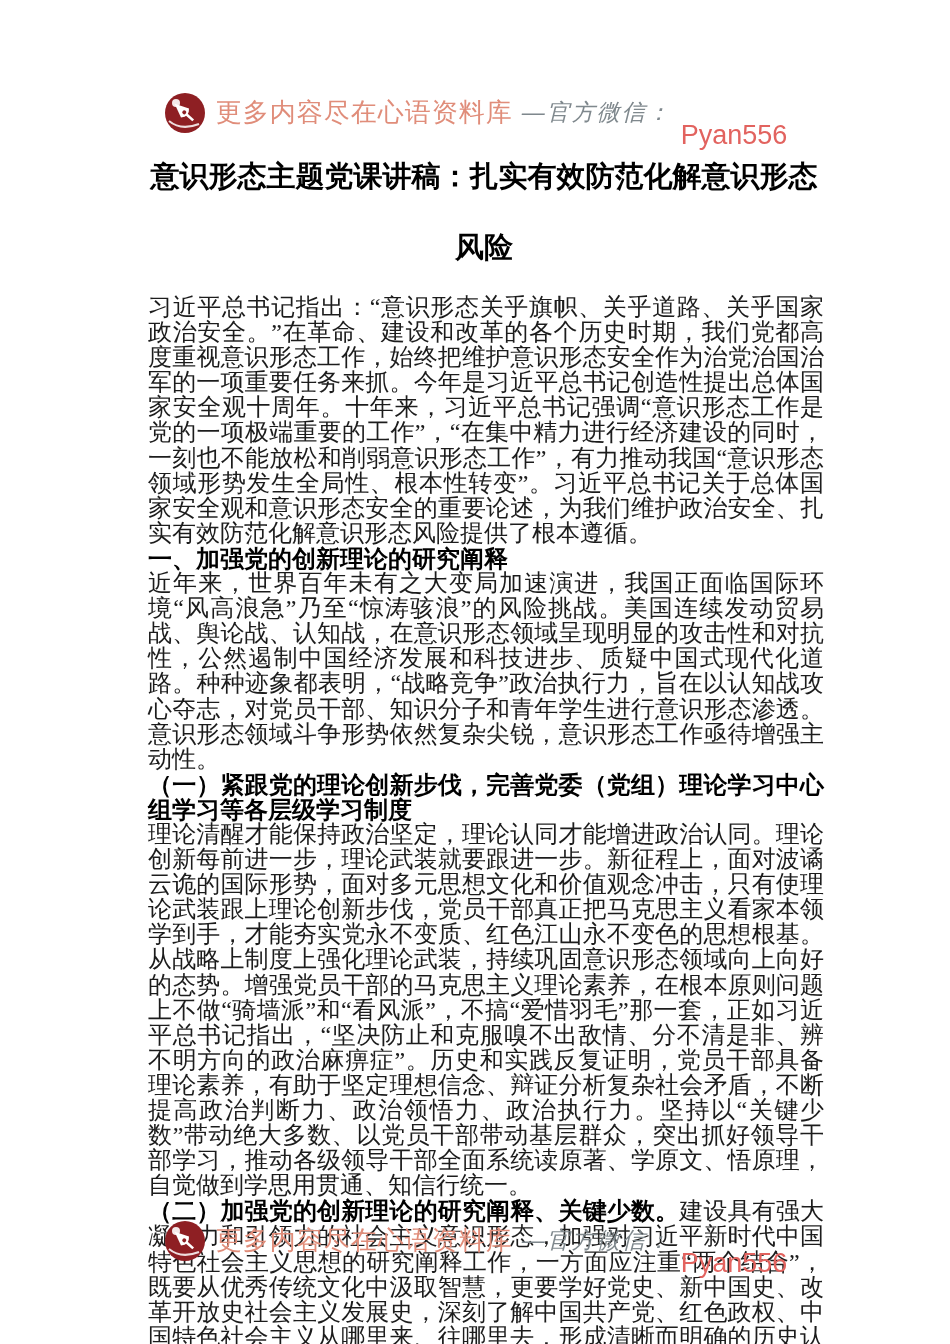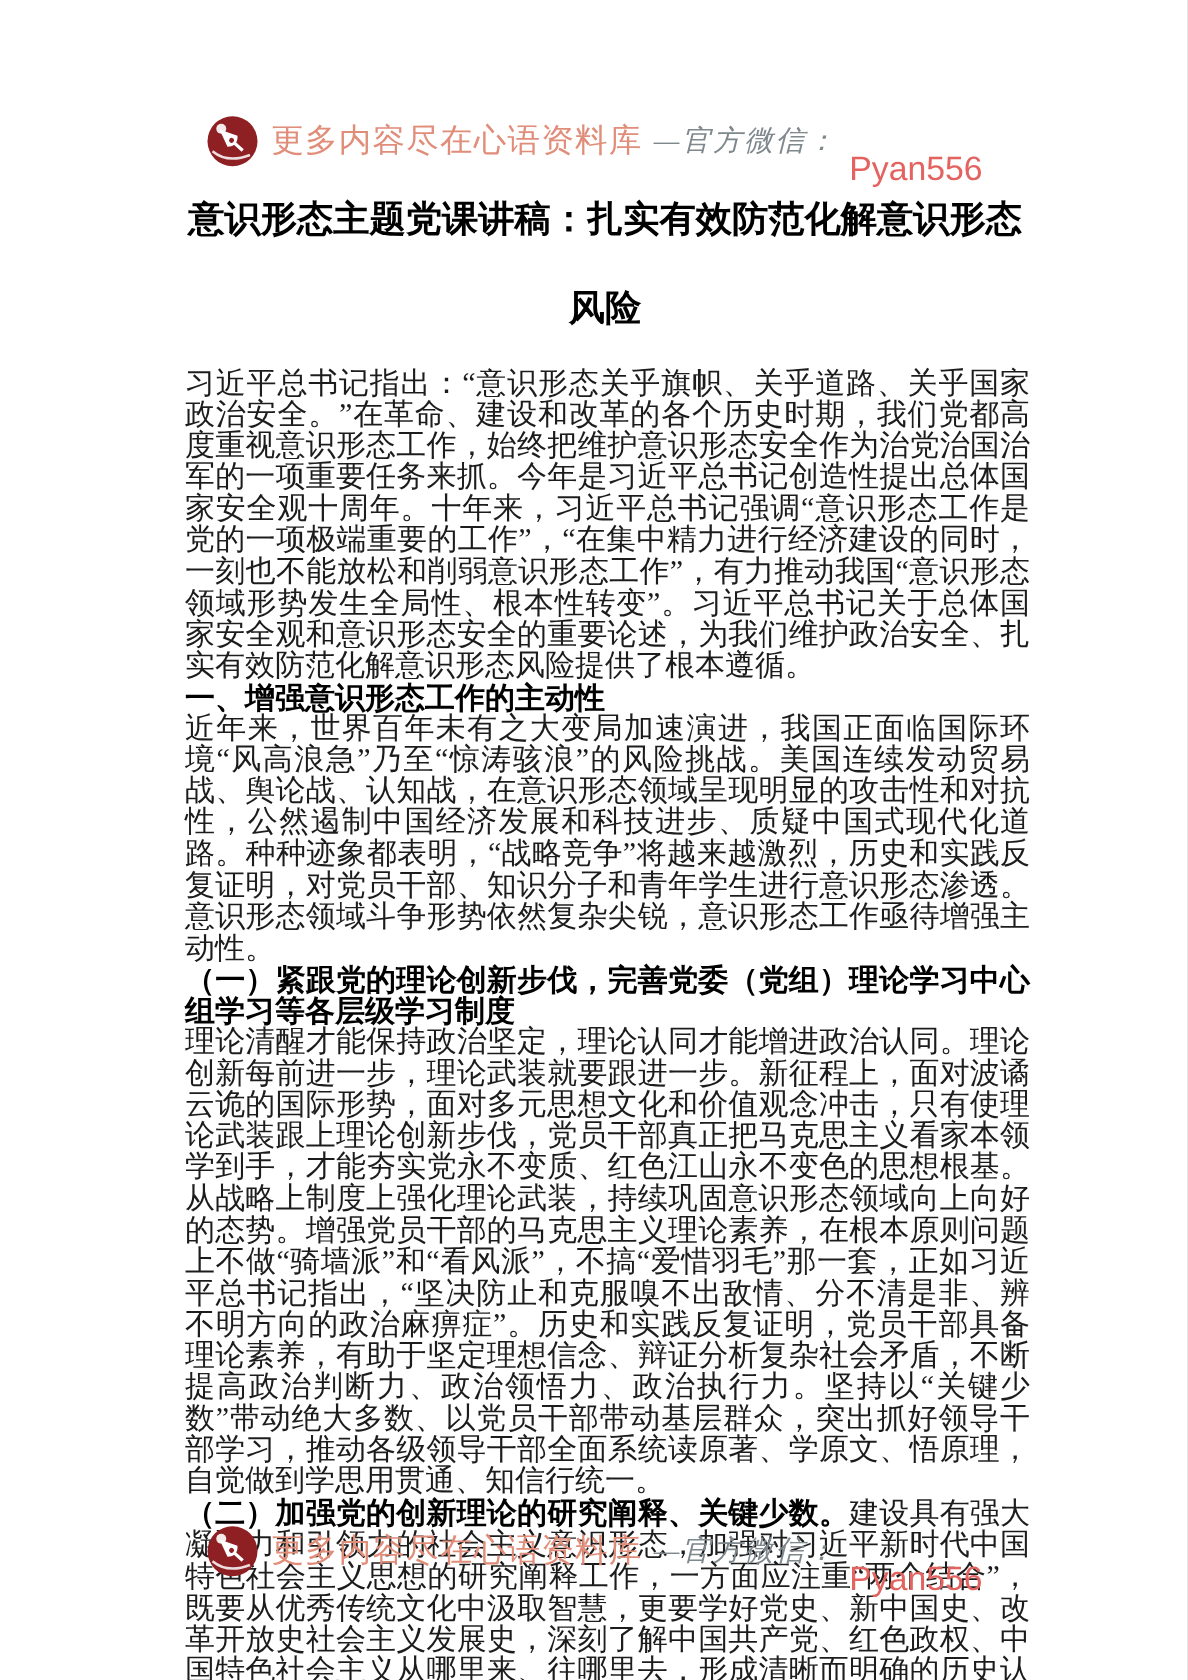--- a/index.html
+++ b/index.html
@@ -25,21 +25,21 @@
   .wm-site{
     font-size:26px;line-height:1;
     color:#e08d7a;
     font-family:"Liberation Serif","DejaVu Serif",serif;
     letter-spacing:1px;
   }
   .wm-label{
     font-size:23px;line-height:1;
     color:#7f888d;
     font-style:italic;
-    font-family:Liberation Serif, serif;
+    font-family:Liberation Sans, sans-serif;
     letter-spacing:2px;
   }
   .wm-id{
     font-size:27px;line-height:1;
     color:#e2635f;
     font-family:"Liberation Sans","DejaVu Sans",sans-serif;
     font-style:normal;
     margin-top:46px;
   }
   
@@ -92,22 +92,22 @@
     </svg>
     <span class="wm-site" style="color: rgb(224, 141, 122);">更多内容尽在心语资料库</span>
       <span class="wm-label" style="color: rgb(127, 136, 141);">—官方微信：</span>
       <span class="wm-id" style="color: rgb(226, 99, 95);">Pyan556</span>
   </div>
 
   <div class="doc-title">意识形态主题党课讲稿：扎实有效防范化解意识形态风险</div>
 
   <div class="doc-body">
       <p class="para normal"><span>习近平总书记指出：“意识形态关乎旗帜、关乎道路、关乎国家政治安全。”在革命、建设和改革的各个历史时期，我们党都高度重视意识形态工作，始终把维护意识形态安全作为治党治国治军的一项重要任务来抓。今年是习近平总书记创造性提出总体国家安全观十周年。十年来，习近平总书记强调“意识形态工作是党的一项极端重要的工作”，“在集中精力进行经济建设的同时，一刻也不能放松和削弱意识形态工作”，有力推动我国“意识形态领域形势发生全局性、根本性转变”。习近平总书记关于总体国家安全观和意识形态安全的重要论述，为我们维护政治安全、扎实有效防范化解意识形态风险提供了根本遵循。</span></p>
-      <p class="para heading"><span>一、增强意识形态工作的主动性</span></p>
-      <p class="para normal"><span>近年来，世界百年未有之大变局加速演进，我国正面临国际环境“风高浪急”乃至“惊涛骇浪”的风险挑战。美国连续发动贸易战、舆论战、认知战，在意识形态领域呈现明显的攻击性和对抗性，公然遏制中国经济发展和科技进步、质疑中国式现代化道路。种种迹象都表明，“战略竞争”将越来越激烈，历史和实践反复证明，对党员干部、知识分子和青年学生进行意识形态渗透。意识形态领域斗争形势依然复杂尖锐，意识形态工作亟待增强主动性。</span></p>
+      <p class="para heading"><span>一、加强党的创新理论的研究阐释</span></p>
+      <p class="para normal"><span>近年来，世界百年未有之大变局加速演进，我国正面临国际环境“风高浪急”乃至“惊涛骇浪”的风险挑战。美国连续发动贸易战、舆论战、认知战，在意识形态领域呈现明显的攻击性和对抗性，公然遏制中国经济发展和科技进步、质疑中国式现代化道路。种种迹象都表明，“战略竞争”政治执行力，旨在以认知战攻心夺志，对党员干部、知识分子和青年学生进行意识形态渗透。意识形态领域斗争形势依然复杂尖锐，意识形态工作亟待增强主动性。</span></p>
       <p class="para heading"><span>（一）紧跟党的理论创新步伐，完善党委（党组）理论学习中心组学习等各层级学习制度</span></p>
       <p class="para normal"><span>理论清醒才能保持政治坚定，理论认同才能增进政治认同。理论创新每前进一步，理论武装就要跟进一步。新征程上，面对波谲云诡的国际形势，面对多元思想文化和价值观念冲击，只有使理论武装跟上理论创新步伐，党员干部真正把马克思主义看家本领学到手，才能夯实党永不变质、红色江山永不变色的思想根基。从战略上制度上强化理论武装，持续巩固意识形态领域向上向好的态势。增强党员干部的马克思主义理论素养，在根本原则问题上不做“骑墙派”和“看风派”，不搞“爱惜羽毛”那一套，正如习近平总书记指出，“坚决防止和克服嗅不出敌情、分不清是非、辨不明方向的政治麻痹症”。历史和实践反复证明，党员干部具备理论素养，有助于坚定理想信念、辩证分析复杂社会矛盾，不断提高政治判断力、政治领悟力、政治执行力。坚持以“关键少数”带动绝大多数、以党员干部带动基层群众，突出抓好领导干部学习，推动各级领导干部全面系统读原著、学原文、悟原理，自觉做到学思用贯通、知信行统一。</span></p>
       <p class="para lead"><b>（二）加强党的创新理论的研究阐释、关键少数。</b><span>建设具有强大凝聚力和引领力的社会主义意识形态，加强对习近平新时代中国特色社会主义思想的研究阐释工作，一方面应注重“两个结合”，既要从优秀传统文化中汲取智慧，更要学好党史、新中国史、改革开放史社会主义发展史，深刻了解中国共产党、红色政权、中国特色社会主义从哪里来、往哪里去，形成清晰而明确的历史认知与历史意识，提高抵制和批判历史虚无主义的能力。另一方面，加快党的创新理论成果的知识话语转化，构建中国自主的哲学社会科学知识体系。整合社科研究资源、创新研究阐释载体，围绕新质生产力、全过程人民民主、总体国家安全观等重大理论课题，推出更多有说服力、有穿透力、有影响力的研究成果。</span></p>
       <p class="para lead"><b>（三）紧密结合思想和工作实际，在实践中强内功长本领。</b><span>应健全用党的创新理论武装全</span></p>
     </div>
 
   <div class="watermark bottom">
     <svg class="wm-logo" viewBox="0 0 44 44">
       <circle cx="22" cy="22" r="20" fill="#8e1f23"></circle>
       <circle cx="13" cy="12" r="4" fill="#ffffff" opacity="0.9"></circle>

